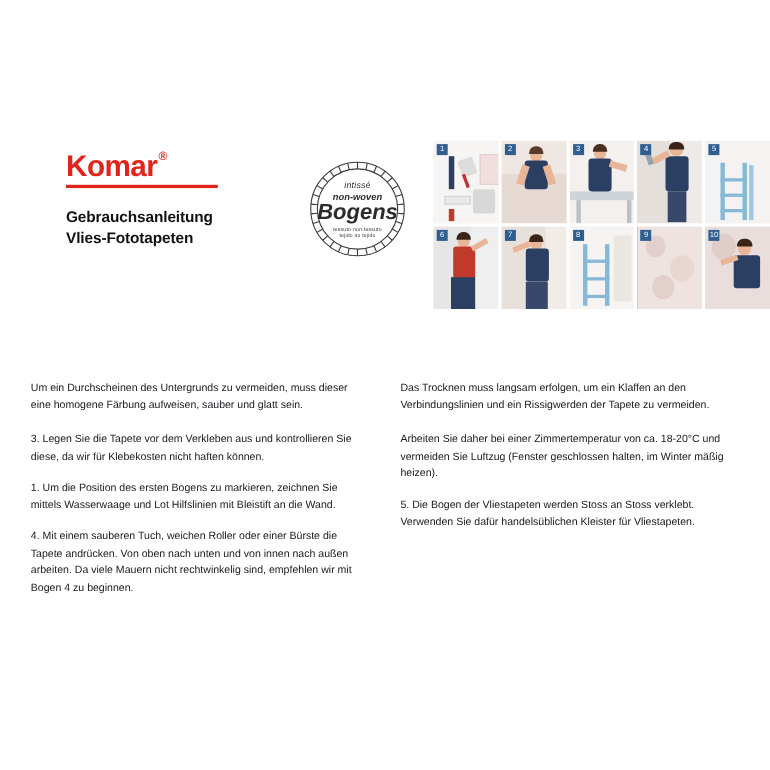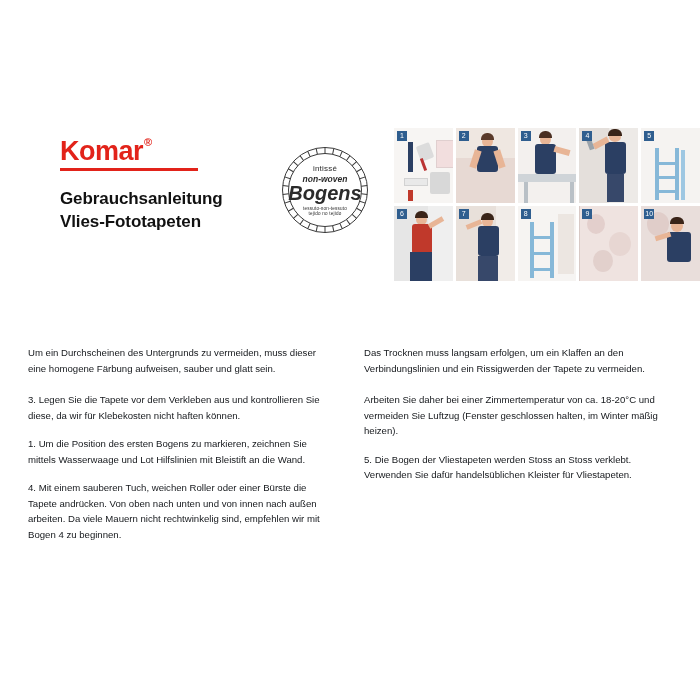--- a/index.html
+++ b/index.html
@@ -54,21 +54,21 @@
     left: 1px;
   }
   .brand-rule {
     width: 138px;
     height: 3px;
     background: #e2231a;
     margin-top: 3px;
   }
   .doc-title {
     margin-top: 17px;
-    font-size: 17px;
+    font-size: 14px;
     font-weight: bold;
     line-height: 1.35;
     color: #111111;
     letter-spacing: -0.1px;
   }
 
   
   .seal {
     position: absolute;
     left: 243px;
@@ -80,21 +80,21 @@
   .seal-text {
     position: absolute;
     inset: 0;
     display: flex;
     flex-direction: column;
     align-items: center;
     justify-content: center;
     text-align: center;
     color: #2b2b2b;
   }
-  .seal-l1 { font-size: 8px; letter-spacing: .2px; }
+  .seal-l1 { font-size: 8px; font-style: italic; letter-spacing: .2px; }
   .seal-l2 { font-size: 8.5px; font-style: italic; font-weight: bold; margin-top: 1px; }
   .seal-l3 { font-size: 20px; font-weight: bold; font-style: italic; line-height: 1.05; margin-top: -1px; }
   .seal-l4 { font-size: 4.6px; letter-spacing: .2px; margin-top: 2px; }
   .seal-l5 { font-size: 4.6px; letter-spacing: .2px; }
 
   
   .photo-grid {
     position: absolute;
     left: 366px;
     top: 0px;

